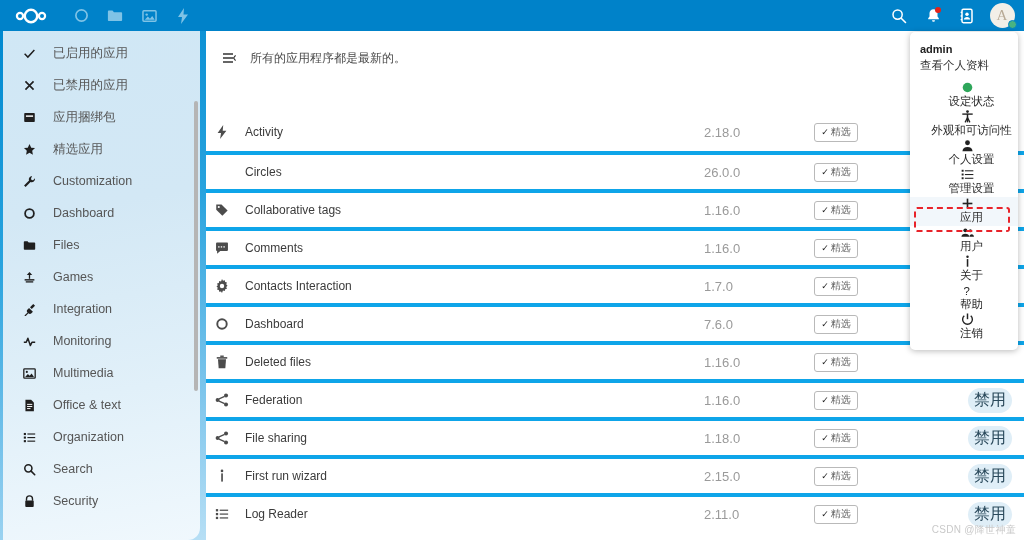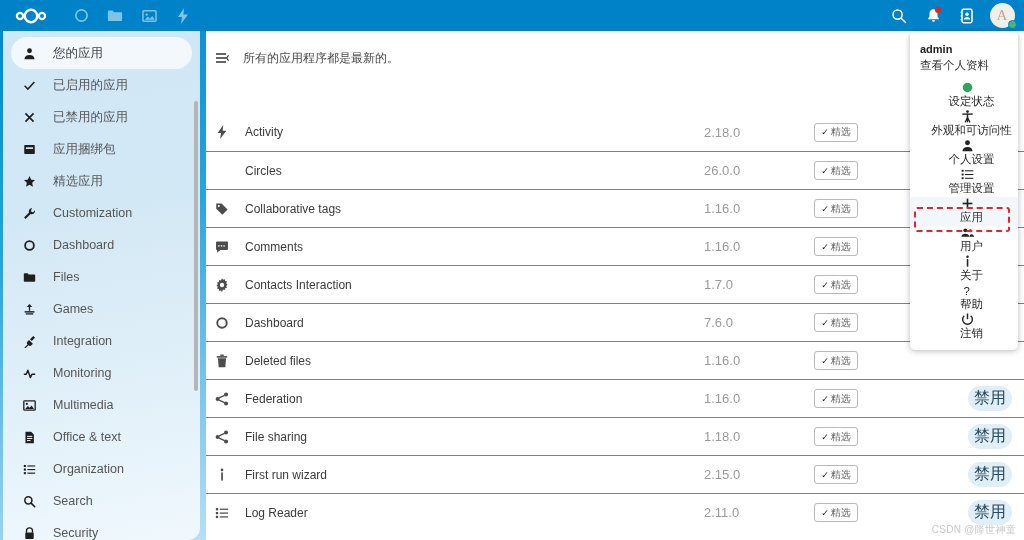--- a/index.html
+++ b/index.html
@@ -128,29 +128,30 @@
     background: #fff;
     overflow: hidden;
   }
   .notice {
     display: flex; align-items: center;
     height: 30px;
     padding-left: 9px;
     margin-top: 12px;
     color: #4a4a4a;
     font-size: 12px;
+    margin-left: 7px;
   }
   .notice .n-icon { width: 22px; display:flex; align-items:center; color:#333; }
   .notice .n-text { margin-left: 6px; }
 
   .applist { margin-top: 40px; }
   .approw {
     display: flex; align-items: center;
     height: 38px;
-    border-top: 1px solid #0ea5e9;
+    border-top: 4px solid #0ea5e9;
     padding-left: 9px;
     position: relative;
   }
   .approw:first-child { border-top: none; }
   .app-icon {
     width: 24px; min-width: 24px;
     display: flex; align-items: center; justify-content: flex-start;
     color: #4c4c4c;
   }
   .app-name {
@@ -311,29 +312,20 @@
         <span class="avatar-status"></span>
       </div>
     </div>
   </div>
 
   <div class="body-area">
     <div class="side-backdrop"></div>
 
     <div class="sidebar">
       <div class="sidebar-inner" id="sidebar-list">
-          <div class="side-item active">
-            <span class="si-icon">
-              <svg width="13" height="13" viewBox="0 0 16 16">
-                <circle cx="8" cy="4.6" r="3" fill="#1f1f1f"></circle>
-                <path d="M1.8 15c0-3.4 2.7-5.3 6.2-5.3s6.2 1.9 6.2 5.3z" fill="#1f1f1f"></path>
-              </svg>
-            </span>
-            <span class="si-label">您的应用</span>
-          </div>
           <div class="side-item">
             <span class="si-icon">
               <svg width="13" height="13" viewBox="0 0 16 16">
                 <path d="M2 8.4l4 4L14 3.6" fill="none" stroke="#1f1f1f" stroke-width="1.8"></path>
               </svg>
             </span>
             <span class="si-label">已启用的应用</span>
           </div>
           <div class="side-item">
             <span class="si-icon">

